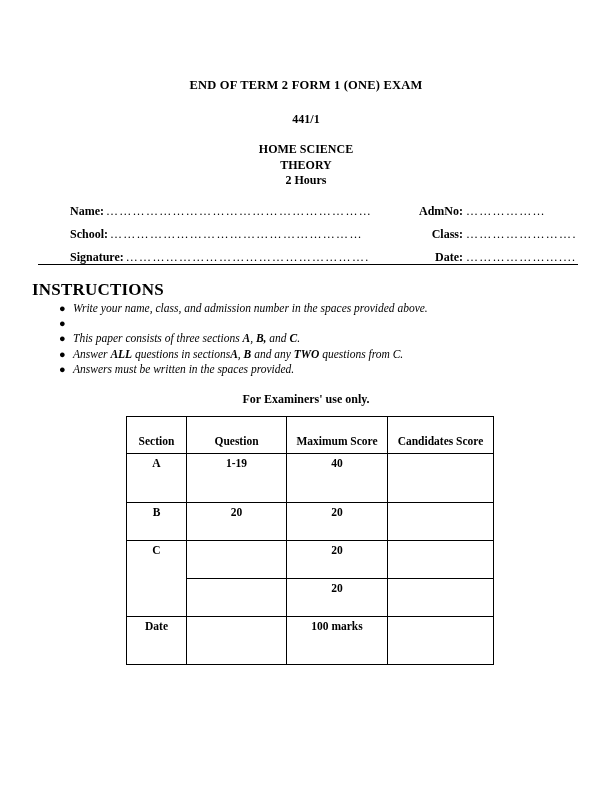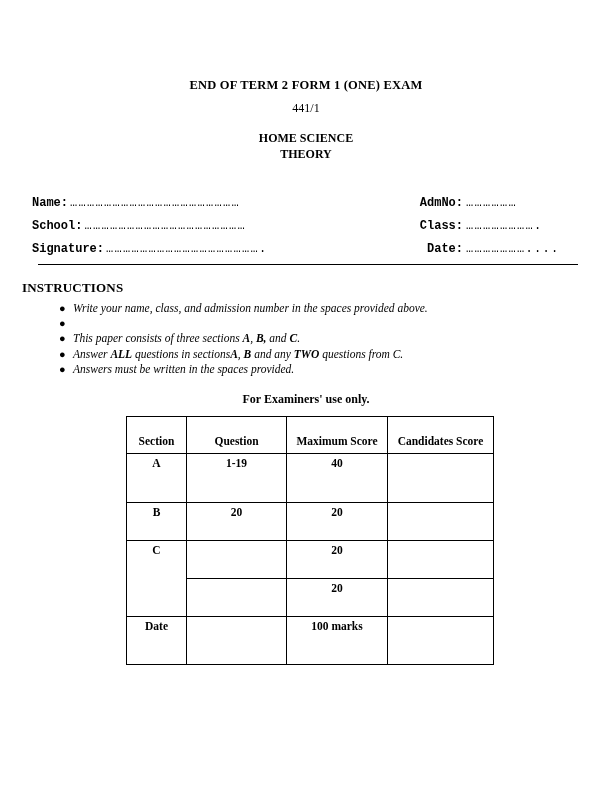--- a/index.html
+++ b/index.html
@@ -32,46 +32,45 @@
     text-align: center;
   }
   .title-main {
     font-size: 12.5px;
     font-weight: bold;
     letter-spacing: 0.2px;
     line-height: 14px;
   }
   .title-code {
     font-size: 12px;
-    font-weight: normal;
-    margin-top: 9px;
+    font-weight: bold;
+    margin-top: 20px;
     line-height: 14px;
   }
   .subject-block {
     margin-top: 16px;
     font-size: 12px;
     font-weight: bold;
     line-height: 15.5px;
   }
 
   
   .fields {
     position: absolute;
     top: 196px;
     left: 0;
     width: 612px;
     font-size: 12px;
   }
   .field-row {
     display: flex;
-    align-items: flex-start;
+    align-items: flex-end;
     height: 23px;
-    padding-left: 32px;
+    padding-left: 70px;
     padding-right: 28px;
-    font-family: Liberation Mono, monospace;
   }
   .field-label {
     font-weight: bold;
     white-space: nowrap;
     flex: none;
   }
   .dots {
     flex: 1 1 auto;
     overflow: hidden;
     white-space: nowrap;
@@ -101,22 +100,22 @@
     left: 38px;
     width: 540px;
     height: 0;
     border-top: 1.6px solid #000;
   }
 
   
   .instructions-title {
     position: absolute;
     top: 280px;
-    left: 22px;
-    font-size: 13px;
+    left: 32px;
+    font-size: 17px;
     font-weight: bold;
     letter-spacing: 0.2px;
   }
   .instr-list {
     position: absolute;
     top: 301px;
     left: 0;
     width: 612px;
   }
   .instr-item {
@@ -197,20 +196,21 @@
 <body>
 
 <div class="page">
 
   <div class="heading">
     <div class="title-main">END OF TERM 2 FORM 1 (ONE) EXAM</div>
     <div class="title-code">441/1</div>
     <div class="subject-block">
       <div>HOME SCIENCE</div>
       <div>THEORY</div>
+      <div>2 Hours</div>
     </div>
   </div>
 
   <div class="fields">
 
     <div class="field-row">
       <span class="field-label">Name:</span>
       <span class="dots">……………………………………………………</span>
       <span class="field-label-2">AdmNo:</span>
       <span class="dots-short">………………</span>

